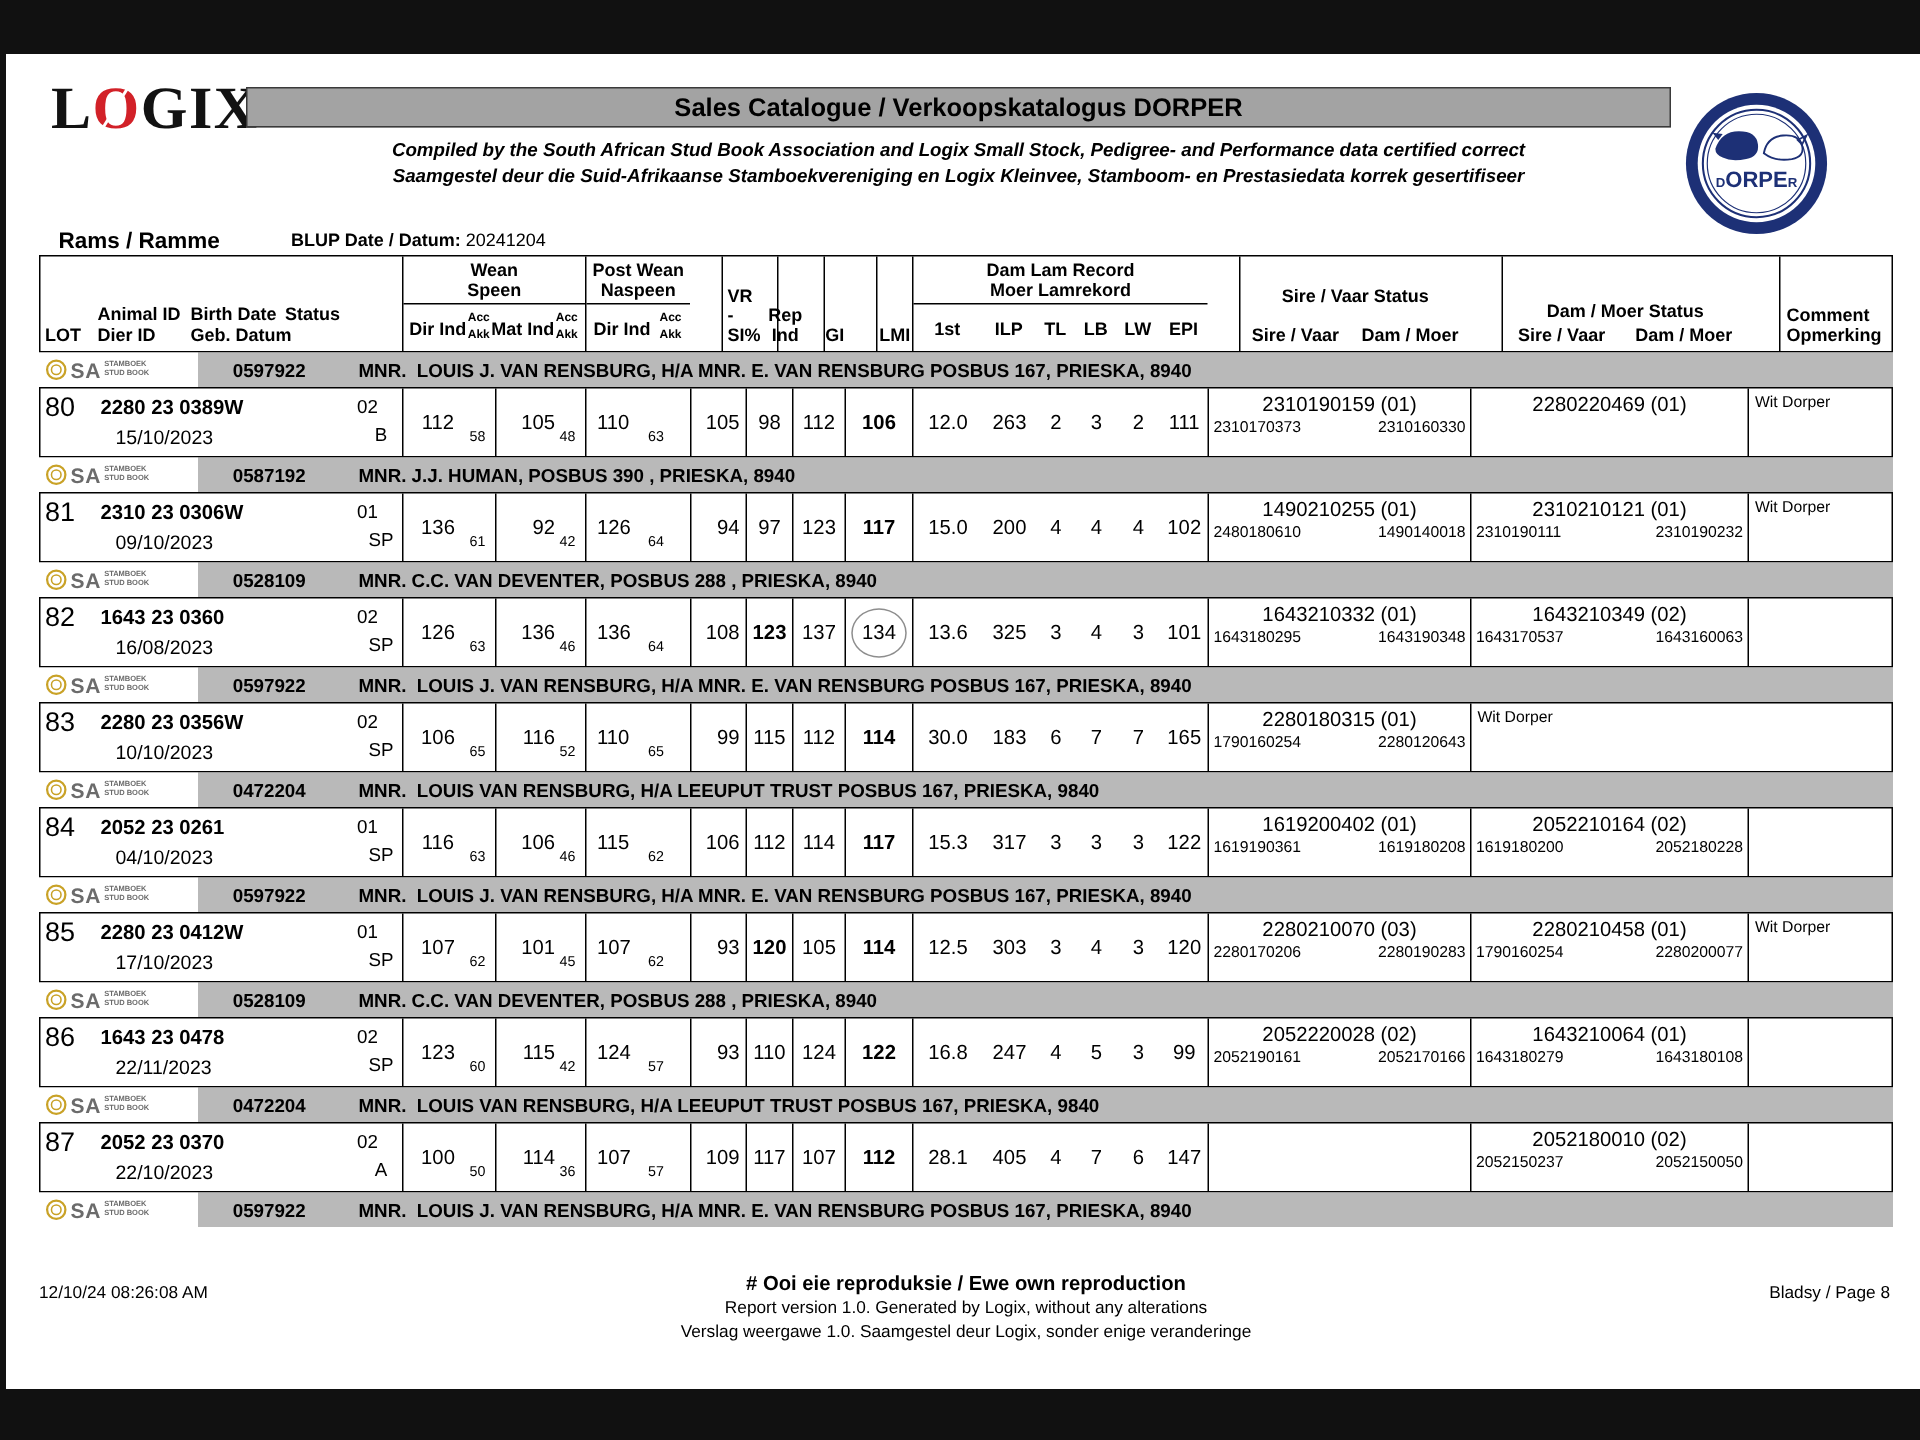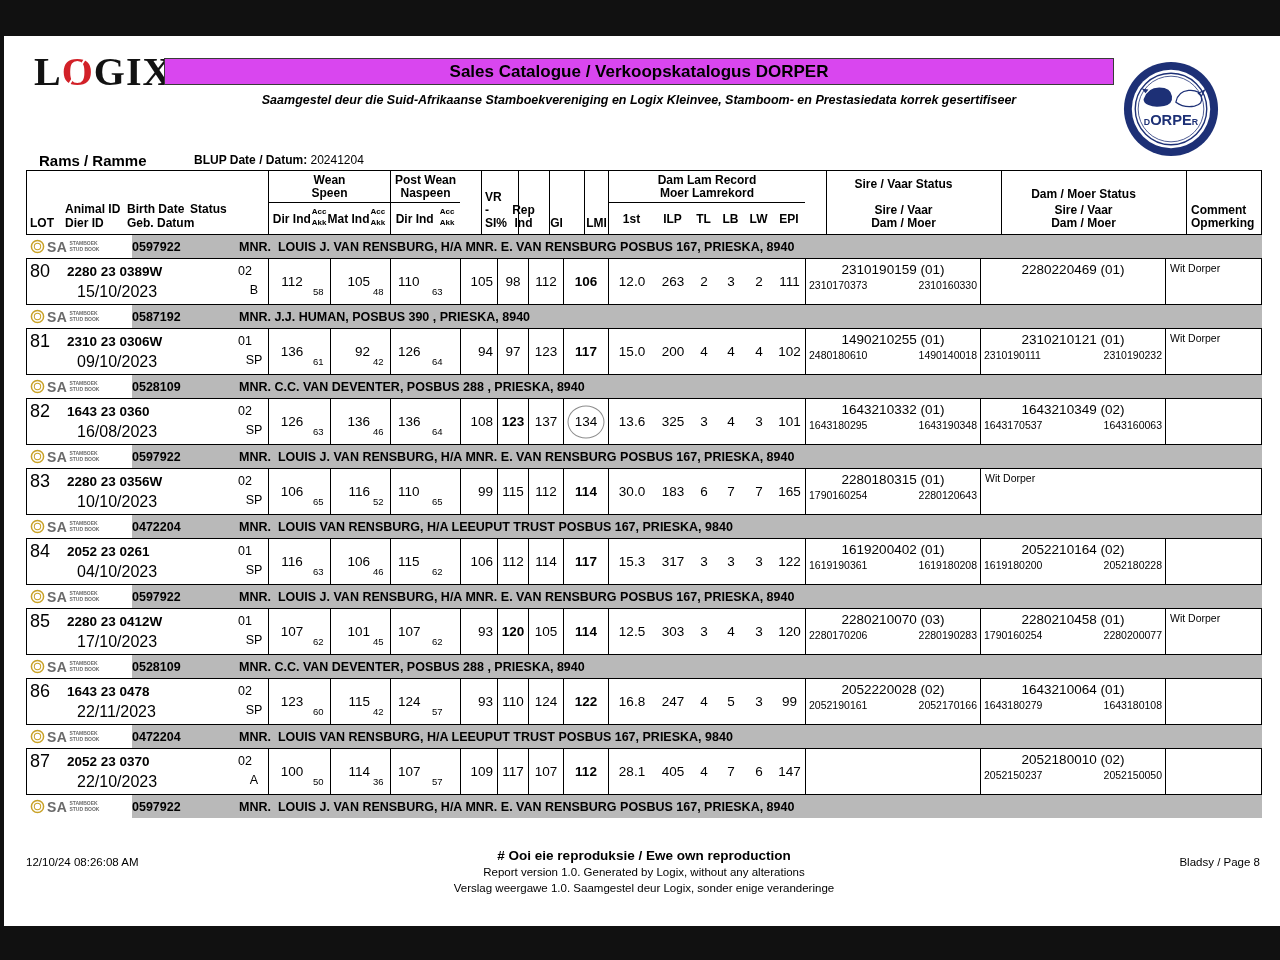--- a/index.html
+++ b/index.html
@@ -7,21 +7,21 @@
   body { font-family:"Liberation Sans", sans-serif; color:#000; position:relative; }
   .page { position:absolute; left:4px; top:36px; width:1280px; height:890px; background:#ffffff; overflow:hidden; }
   .bar-top, .bar-bottom { position:absolute; left:0; width:1280px; background:#111; }
   .bar-top { top:0; height:36px; }
   .bar-bottom { top:914px; height:46px; }
 
   
   .logo { position:absolute; left:30px; top:16px; font-family:"Liberation Serif", serif; font-weight:bold; font-size:40px; letter-spacing:1px; color:#121212; line-height:1; }
   .logo .o-red { color:#d22128; position:relative; display:inline-block; }
   .logo .o-red::after { content:""; position:absolute; left:46%; top:8%; width:2px; height:84%; background:#fff; transform:rotate(32deg); }
-  .title-bar { position:absolute; left:160px; top:22px; width:950px; height:27px; background:#d946ef; border:1px solid #3a3a3a; display:flex; align-items:center; justify-content:center; font-size:17px; font-weight:bold; }
+  .title-bar { position:absolute; left:160px; top:22px; width:950px; height:27px; background:#a3a3a3; border:1px solid #3a3a3a; display:flex; align-items:center; justify-content:center; font-size:17px; font-weight:bold; }
   .compiled { position:absolute; left:160px; top:56px; width:950px; text-align:center; font-style:italic; font-weight:bold; font-size:12.5px; line-height:17px; }
   .badge { position:absolute; left:1118px; top:24px; }
 
   .meta-row { position:absolute; left:35px; top:116px; width:1200px; }
   .section-title { font-size:15px; font-weight:bold; display:inline-block; }
   .blup { position:absolute; left:155px; top:1px; font-size:12px; }
   .blup b { font-weight:bold; }
 
   
   .tbl { position:absolute; left:22px; top:134px; width:1236px; }
@@ -32,41 +32,41 @@
   .grp-top { flex:0 0 32px; display:flex; flex-direction:column; align-items:center; justify-content:center; line-height:13px; border-bottom:1.5px solid #000; }
   .grp-bot { flex:1; display:flex; align-items:center; justify-content:center; }
   .h-block1 { position:relative; }
   .h-block1 .stk { position:absolute; bottom:4px; line-height:14px; }
   .acc-stack { display:inline-flex; flex-direction:column; font-size:8px; line-height:8px; font-weight:bold; margin:0 1px; }
   .acc-stack span:first-child { position:relative; top:-3px; }
   .h-bot2 { line-height:13px; display:flex; flex-direction:column; justify-content:flex-end; padding-bottom:4px;margin-left:21px; }
   .h-center { align-items:center; text-align:center; }
   .dl-grid { display:grid; grid-template-columns:46px 36px 26px 28px 28px 33px; width:197px; }
   .dl-grid span { text-align:center; }
-  .sub-pair { display:flex; justify-content:space-around; width:100%;flex-direction:column; }
+  .sub-pair { display:flex; justify-content:space-around; width:100%; }
 
   
   .sep { height:23px; display:flex; }
   .sep-logo { width:106px; display:flex; align-items:center; padding-left:4px; background:#fff; }
   .sep-bar { flex:1; background:#b9b9b9; display:flex; align-items:center; font-weight:bold; font-size:12.5px; }
-  .sep-num { width:95px; text-align:left; }
+  .sep-num { width:95px; text-align:center; }
   .sep-name { margin-left:12px; white-space:pre; }
   .sa-sa { font-size:14px; color:#6b6b6b; font-weight:bold; letter-spacing:0.5px; margin-left:2px; }
   .sa-small { display:inline-flex; flex-direction:column; font-size:5px; line-height:5.5px; color:#6b6b6b; font-weight:bold; margin-left:2px; }
 
   
   .drow { border:1.5px solid #000; height:47px; font-size:13.5px; }
   .drow > div { border-left:1.5px solid #000; position:relative; }
   .drow > div:first-child { border-left:none; }
   .b { font-weight:bold; }
   .block1 { }
   .lot { position:absolute; left:3px; top:2px; font-size:18px; }
   .aid { position:absolute; left:40px; top:3px; line-height:20px; }
   .aid .id { font-weight:bold; font-size:13.5px; }
-  .aid .bd { font-size:16px; padding-left:10px; }
+  .aid .bd { font-size:13px; padding-left:10px; }
   .stat { position:absolute; left:195px; top:3px; width:46px; text-align:center; font-size:12.5px; line-height:19px; }
   .stat .letter { display:block; padding-left:18px; }
   .wcell { display:flex; align-items:center; height:100%; }
   .wcell .mv { flex:1; }
   .wcell .acc { font-size:9.5px; align-self:flex-end; padding-bottom:7px; }
   .dir .mv { text-align:center; padding-left:2px; }
   .dir .acc { width:17px; }
   .mat .mv { text-align:right; padding-right:3px; }
   .mat .acc { width:17px; }
   .pw .mv { text-align:left; padding-left:7px; }
@@ -98,20 +98,21 @@
 
 <div class="page">
 
   <div class="logo"><span>L</span><span class="o-red">O</span><span>GIX</span></div>
 
   <div class="title-bar">
       <span>Sales Catalogue / Verkoopskatalogus DORPER</span>
     </div>
 
   <div class="compiled">
+    <div>Compiled by the South African Stud Book Association and Logix Small Stock, Pedigree- and Performance data certified correct</div>
     <div>Saamgestel deur die Suid-Afrikaanse Stamboekvereniging en Logix Kleinvee, Stamboom- en Prestasiedata korrek gesertifiseer</div>
   </div>
 
   <div class="badge">
     <svg width="98" height="98" viewBox="0 0 100 100">
       <circle cx="50" cy="50" r="48" fill="#1d3076"></circle>
       <circle cx="50" cy="50" r="40" fill="#ffffff"></circle>
       <circle cx="50" cy="50" r="36.5" fill="none" stroke="#1d3076" stroke-width="1.4"></circle>
       <circle cx="50" cy="50" r="33.5" fill="none" stroke="#1d3076" stroke-width="0.8"></circle>
       <path d="M22,40 q4,-12 16,-12 q12,0 13,9 q1,8 -8,10 q-10,2 -16,-1 q-5,-2 -5,-6z" fill="#1d3076"></path>

